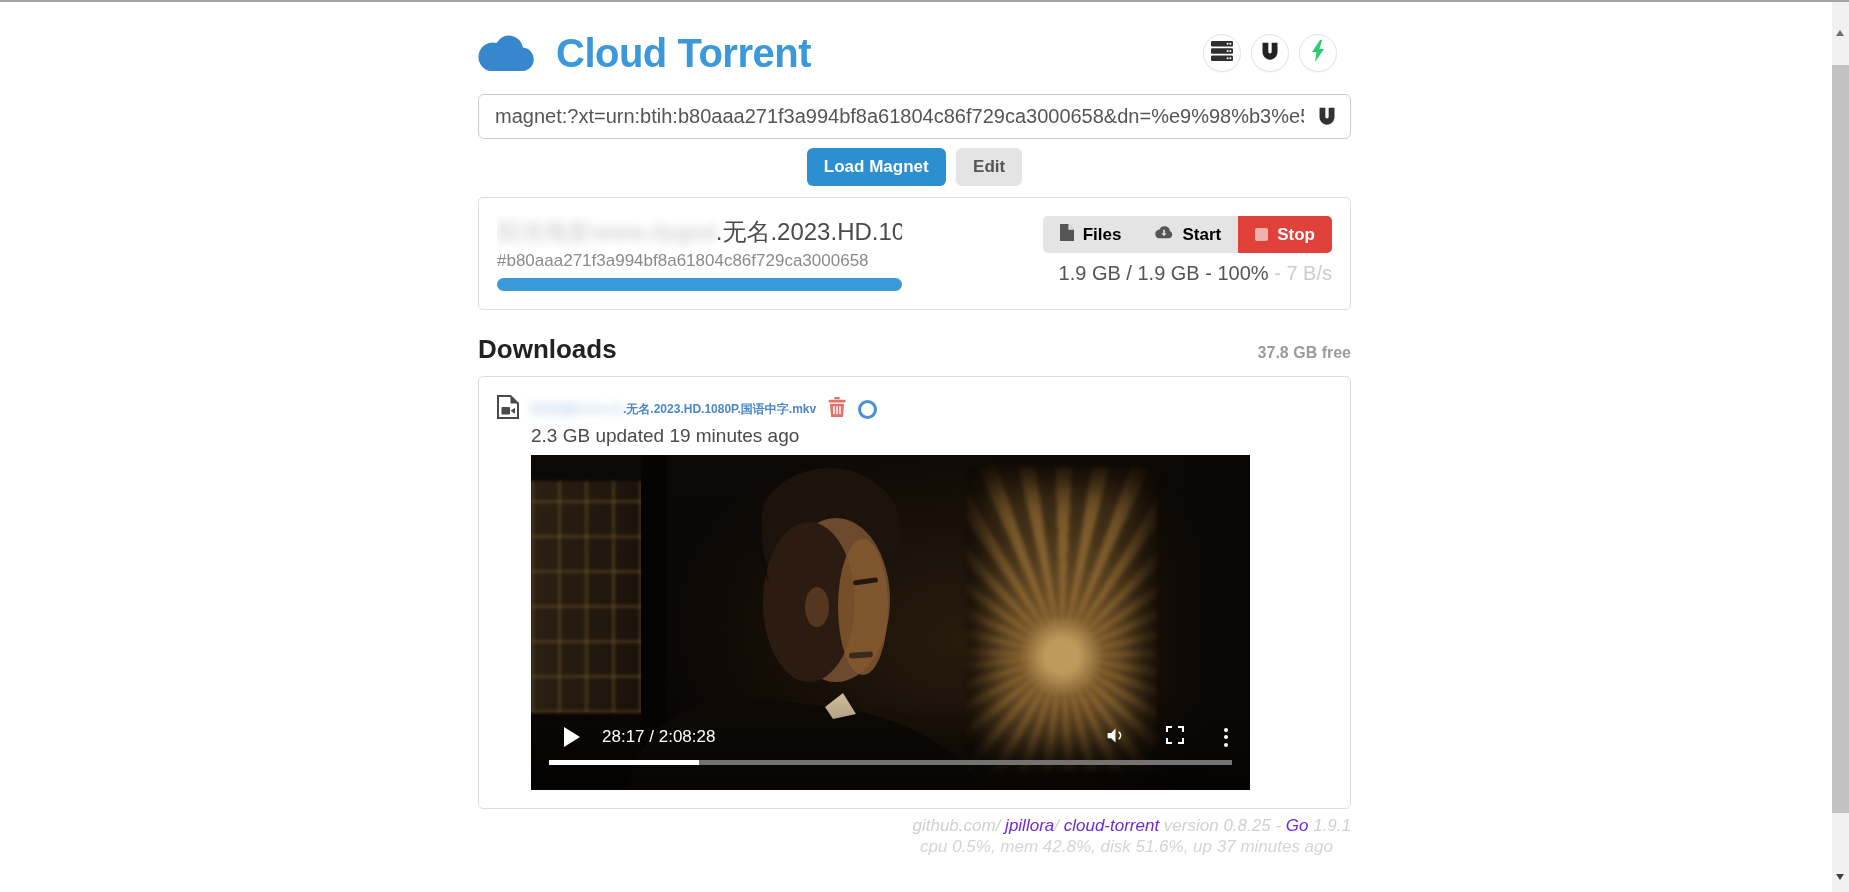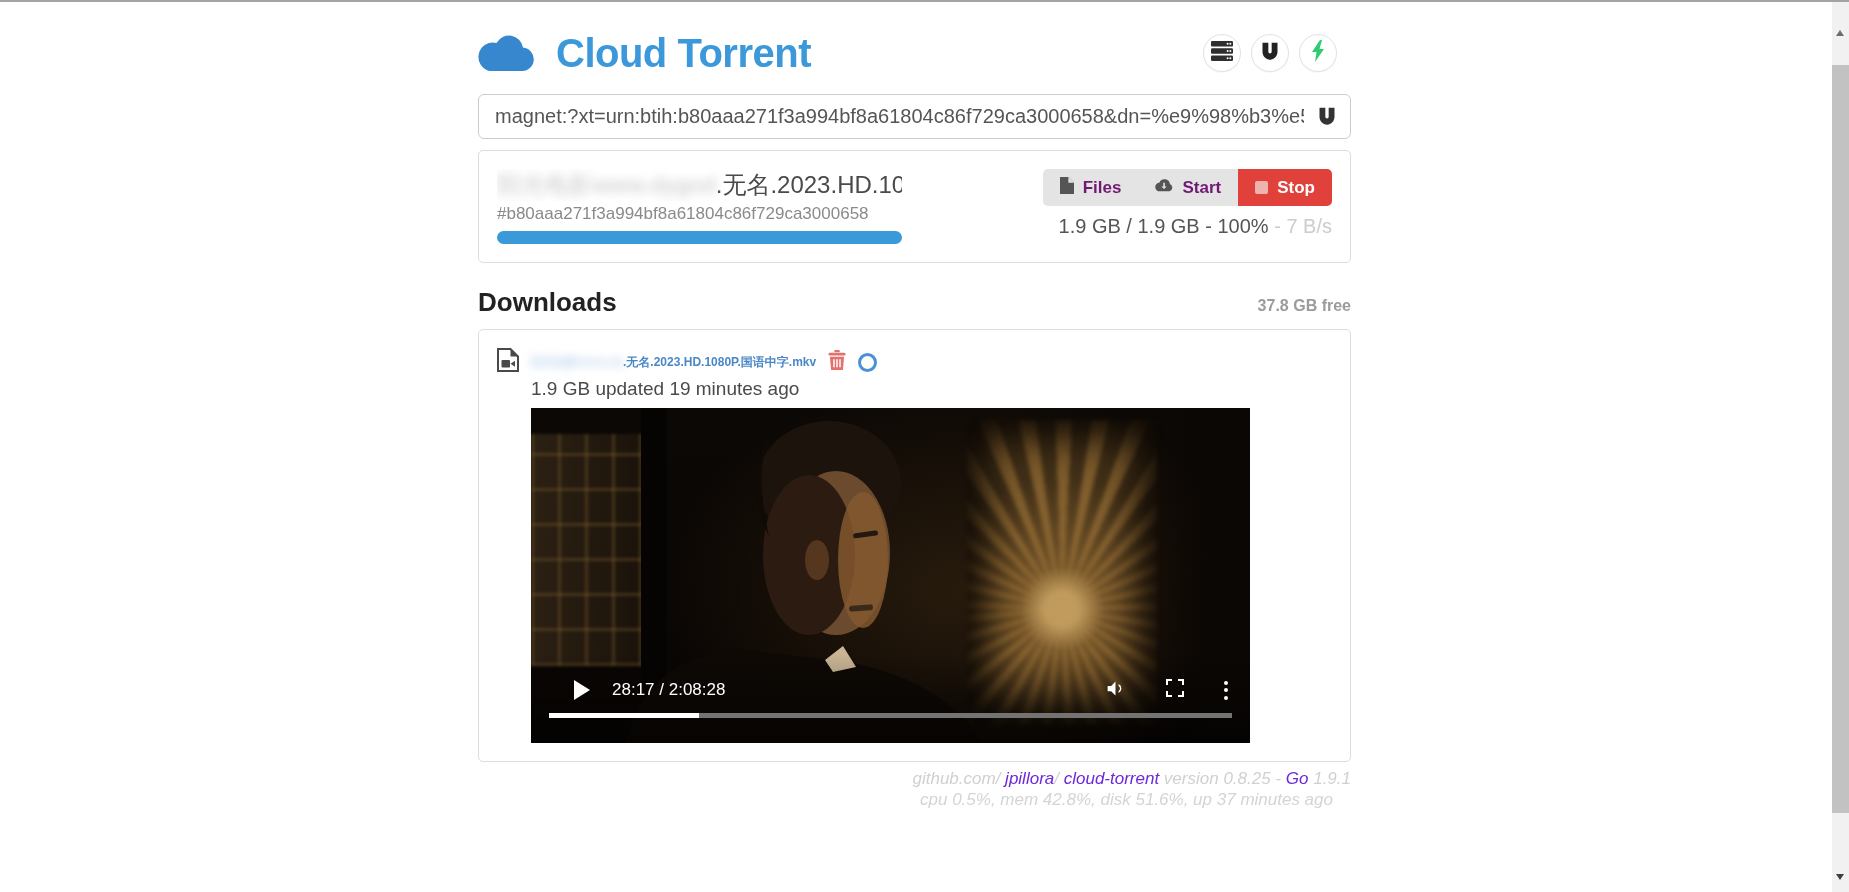--- a/index.html
+++ b/index.html
@@ -44,21 +44,21 @@
   .torrent-row { display:flex; }
   .t-left { width:405px; }
   .t-name { font-size:24px; color:#4a4a4a; white-space:nowrap; overflow:hidden; }
   .censored { filter:blur(5px); color:#9a9a9a; opacity:0.55; }
   .t-hash { font-size:17px; color:#8a8a8a; margin-top:3px; }
   .t-bar { margin-top:7px; height:13px; }
   .t-bar-fill { height:13px; border-radius:7px; background:#3a99d8; }
   .t-right { margin-left:auto; display:flex; flex-direction:column; align-items:flex-end; }
   .btn-group { display:flex; }
   .bg-btn { height:37px; padding:0 17px; display:flex; align-items:center; gap:9px;
-    background:#e4e4e4; color:#701a75; font-size:17px; font-weight:bold; cursor:pointer; }
+    background:#e4e4e4; color:#000000; font-size:17px; font-weight:bold; cursor:pointer; }
   .bg-btn.first { border-radius:5px 0 0 5px; }
   .bg-btn.stop { background:#e0413b; color:#fff; border-radius:0 5px 5px 0; }
   .stop-square { width:13px; height:13px; background:#efb3ae; border-radius:2px; display:inline-block; }
   .t-stats { margin-top:9px; font-size:20px; color:#555; }
   .t-rate { color:#ccc; }
 
   
   .d-row { display:flex; align-items:center; gap:12px; }
   .d-link { font-size:12px; font-weight:bold; color:#4a87c7; text-decoration:none; white-space:nowrap; }
   .censored-link { filter:blur(5px); color:#8fb4de; opacity:0.55; }
@@ -83,21 +83,21 @@
     border-radius:6px; filter:blur(2px); opacity:0.9;
     background:
       radial-gradient(circle at 50% 62%, rgba(222,180,110,0.9) 0 8%, rgba(170,124,60,0.55) 20%, transparent 62%),
       repeating-conic-gradient(from -90deg at 50% 62%, #8a6530 0deg 5deg, #47341a 5deg 11deg);
     box-shadow: inset 0 0 40px 18px #0a0603; }
   .right-dark { position:absolute; right:0; top:0; bottom:0; width:86px;
     background:linear-gradient(90deg, transparent, #0b0704 55%); }
   .figure { position:absolute; inset:0; }
   .vc-shade { position:absolute; left:0; right:0; bottom:0; height:90px;
     background:linear-gradient(transparent, rgba(0,0,0,0.55)); }
-  .vc-row { position:absolute; left:36px; right:22px; top:264px; height:36px;
+  .vc-row { position:absolute; left:26px; right:22px; top:264px; height:36px;
     display:flex; align-items:center;padding-left:7px; }
   .vc-play { width:0; height:0; border-left:16px solid #fff;
     border-top:10px solid transparent; border-bottom:10px solid transparent; cursor:pointer; }
   .vc-time { color:#fff; font-size:17px; margin-left:22px; white-space:nowrap; }
   .vc-right { margin-left:auto; display:flex; align-items:center; gap:40px; }
   .kebab { display:flex; flex-direction:column; gap:3.5px; cursor:pointer; }
   .kebab span { width:4px; height:4px; border-radius:50%; background:#fff; }
   .vc-bar { position:absolute; left:18px; right:18px; top:305px; height:5px; background:#5f5f5f; }
   .vc-buffered { position:absolute; left:0; top:0; height:5px; width:100%; background:#8b8b8b; opacity:0.45; }
   .vc-played { position:absolute; left:0; top:0; height:5px; background:#fff; }
@@ -171,20 +171,24 @@
     </div>
   </div>
 
   <div class="magnet-wrap">
     <input class="magnet-input" type="text" value="magnet:?xt=urn:btih:b80aaa271f3a994bf8a61804c86f729ca3000658&amp;dn=%e9%98%b3%e5" style="">
     <span class="input-magnet-icon">
       <svg width="20" height="20" viewBox="0 0 24 24">
         <path fill="#333" d="M3 2h7v11a2 2 0 0 0 4 0V2h7v11c0 5.2-4 9.4-9 9.4S3 18.2 3 13V2z"></path>
       </svg>
     </span>
+  </div>
+  <div class="form-buttons">
+    <button class="btn btn-primary">Load Magnet</button>
+    <button class="btn btn-default">Edit</button>
   </div>
 
 
   <div class="panel">
     <div class="torrent-row">
       <div class="t-left">
         <div class="t-name"><span class="censored">阳光电影www.dygod</span><span>.无名.2023.HD.108...</span></div>
         <div class="t-hash">#b80aaa271f3a994bf8a61804c86f729ca3000658</div>
         <div class="t-bar">
           <div class="t-bar-fill" style="width: 100%;"></div>
@@ -245,21 +249,21 @@
           </g>
           <g stroke="#fff" stroke-width="1.5">
             <line x1="6" y1="9.3" x2="6" y2="17.3"></line>
             <line x1="9" y1="9.3" x2="9" y2="17.3"></line>
             <line x1="12" y1="9.3" x2="12" y2="17.3"></line>
           </g>
         </svg>
       </span>
       <span class="spinner-ring"></span>
     </div>
-    <div class="d-meta">1.9 GB updated 19 minutes ago</div>
+    <div class="d-meta">2.3 GB updated 19 minutes ago</div>
 
     <div class="video-box">
       <div class="scene">
         <div class="shoji"></div>
         <div class="post"></div>
         <div class="sunburst"></div>
         <div class="right-dark"></div>
         <svg class="figure" viewBox="0 0 719 335">
           <path d="M95,335 C112,268 155,244 215,242 L300,252 C362,259 422,286 452,335 Z" fill="#0e0905"></path>
           <ellipse cx="298" cy="75" rx="72" ry="62" fill="#1c130c"></ellipse>

